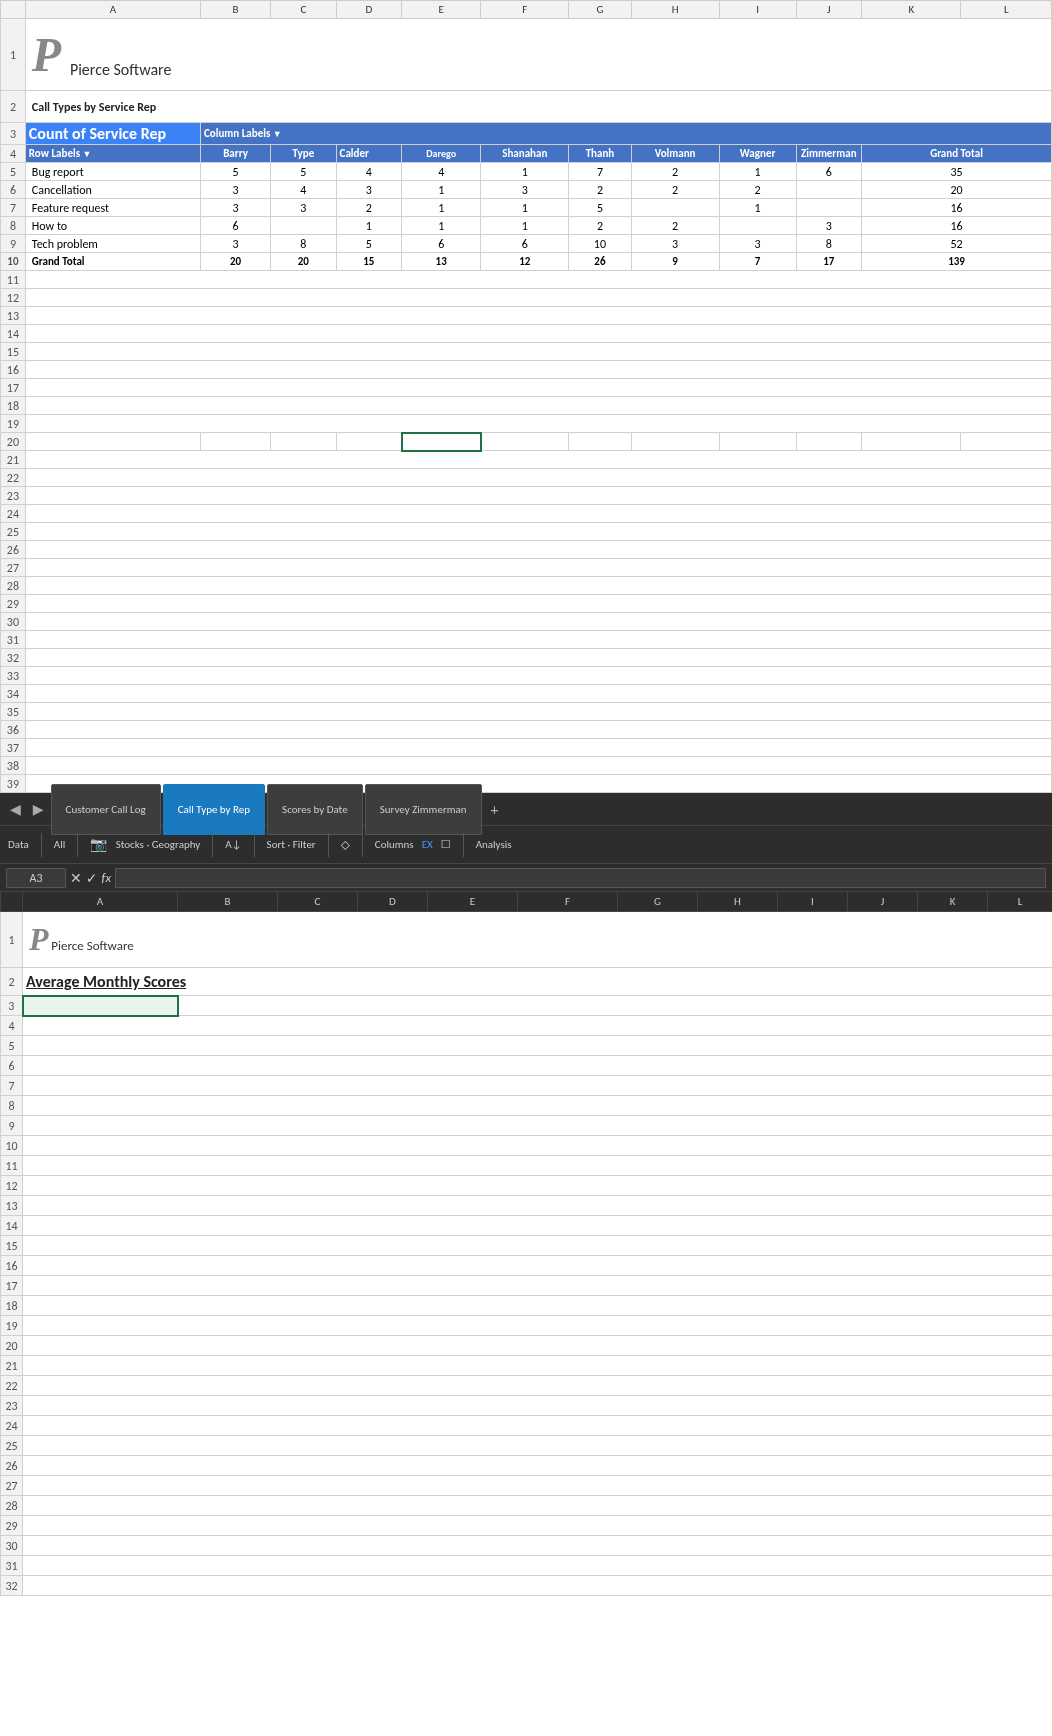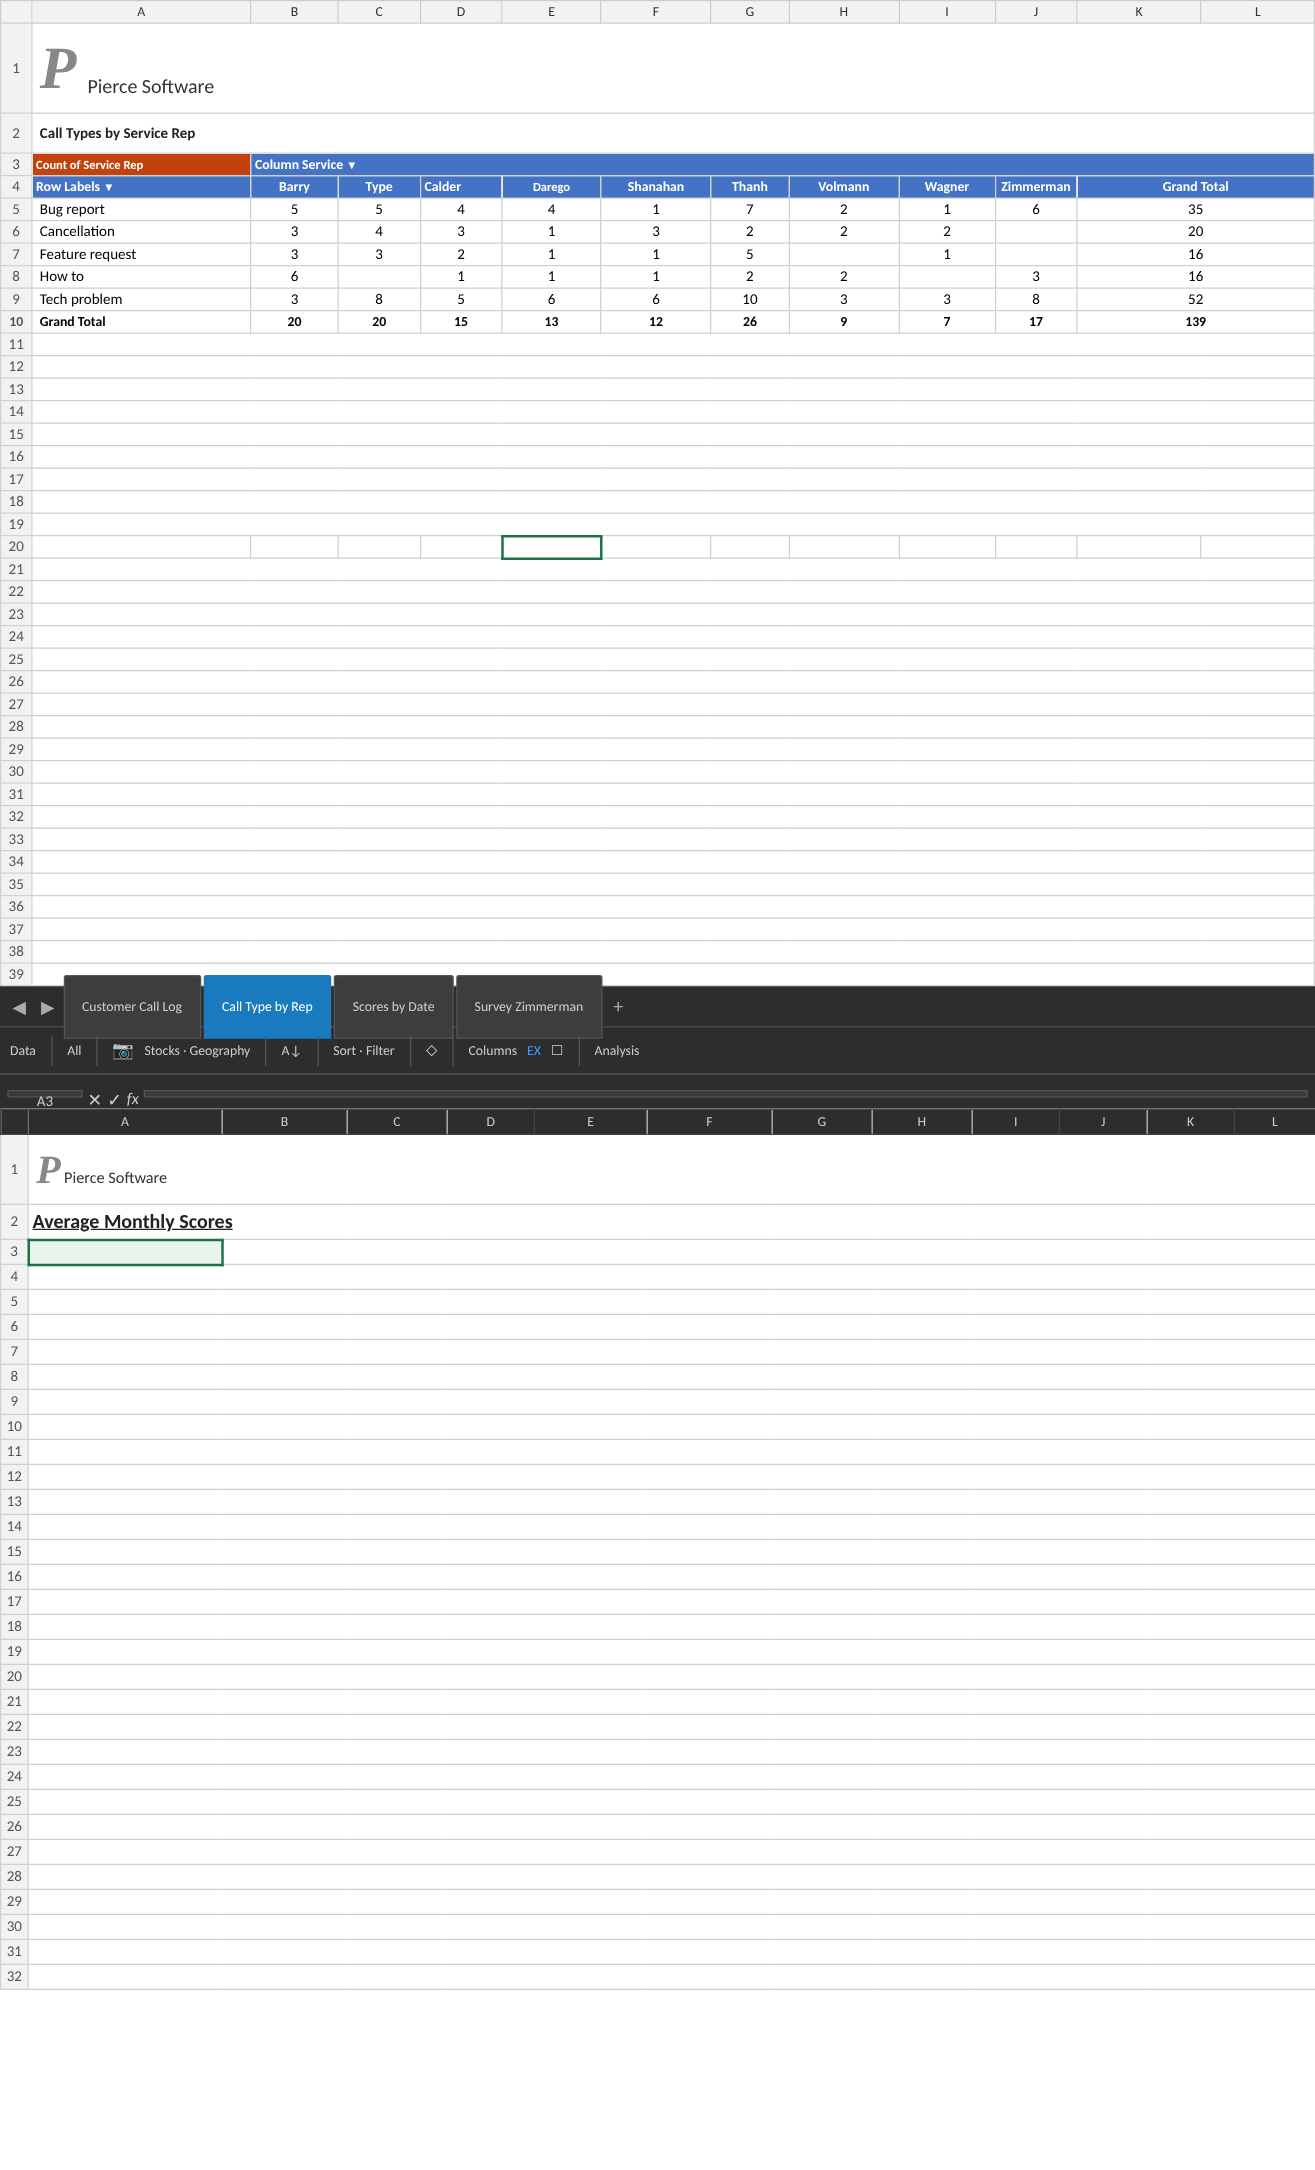--- a/index.html
+++ b/index.html
@@ -45,21 +45,21 @@
     .sheet-tab { padding: 18px 14px; font-size: 11px; cursor: pointer; border-radius: 2px 2px 0 0; color: #ccc; background: #3d3d3d; margin: 0 1px; border: 1px solid #555; }
     .sheet-tab.active { background: #1a7abf; color: #fff; border-color: #1a7abf; }
     .sheet-tab-add { color: #aaa; padding: 6px 8px; cursor: pointer; font-size: 16px; }
 
     
     .ribbon-bar { background: #2d2d2d; height: 38px; display: flex; align-items: center; padding: 0 8px; width: 100%; border-top: 1px solid #444; gap: 8px; }
     .ribbon-item { color: #ccc; font-size: 11px; display: flex; align-items: center; gap: 3px; }
     .ribbon-separator { width: 1px; background: #555; height: 24px; margin: 0 4px; }
 
     
-    .formula-bar { background: #2d2d2d; height: 28px; display: flex; padding: 12px 6px; border-top: 1px solid #444; width: 100%; }
+    .formula-bar { background: #2d2d2d; height: 28px; display: flex; align-items: center; padding: 12px 6px; border-top: 1px solid #444; width: 100%; }
     .cell-ref { color: #ccc; font-size: 12px; background: #3a3a3a; border: 1px solid #555; padding: 2px 6px; width: 60px; text-align: center; margin-right: 4px; }
     .formula-controls { display: flex; gap: 4px; margin-right: 4px; }
     .formula-ctrl-btn { color: #ccc; background: none; border: none; cursor: pointer; font-size: 14px; }
     .formula-input { flex: 1; background: #3a3a3a; border: 1px solid #555; color: #ccc; font-size: 12px; padding: 2px 6px; }
     .fx-label { color: #ccc; font-size: 13px; font-style: italic; margin-right: 4px; }
 
     
     .second-sheet { width: 100%; background: #fff; }
     .second-sheet .sheet-table td { height: 20px; }
 
@@ -129,23 +129,23 @@
           </td>
         </tr>
 
         <tr class="title-row">
           <td class="col-row-num">2</td>
           <td colspan="12" class="title-cell">Call Types by Service Rep</td>
         </tr>
 
         <tr class="data-row">
           <td class="col-row-num">3</td>
-          <td style="background:#c2410c;color:#fff;font-weight:bold;font-size:10px;">Count of Service Rep</td>
+          <td style="background:#3b82f6;color:#fff;font-weight:bold;font-size:16px;">Count of Service Rep</td>
           <td colspan="11" style="background:#4472c4;color:#fff;font-weight:bold;font-size:11px;">
-            <span>Column Service</span>
+            <span>Column Labels</span>
             <span class="dropdown-arrow"> ▼</span>
           </td>
         </tr>
 
         <tr class="data-row">
           <td class="col-row-num">4</td>
           <td style="background:#4472c4;color:#fff;font-weight:bold;font-size:11px;">
             <span>Row Labels</span>
             <span class="dropdown-arrow"> ▼</span>
           </td>

